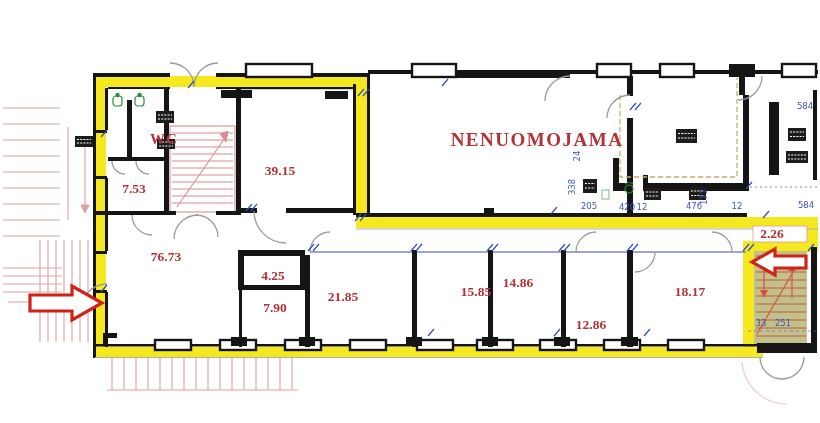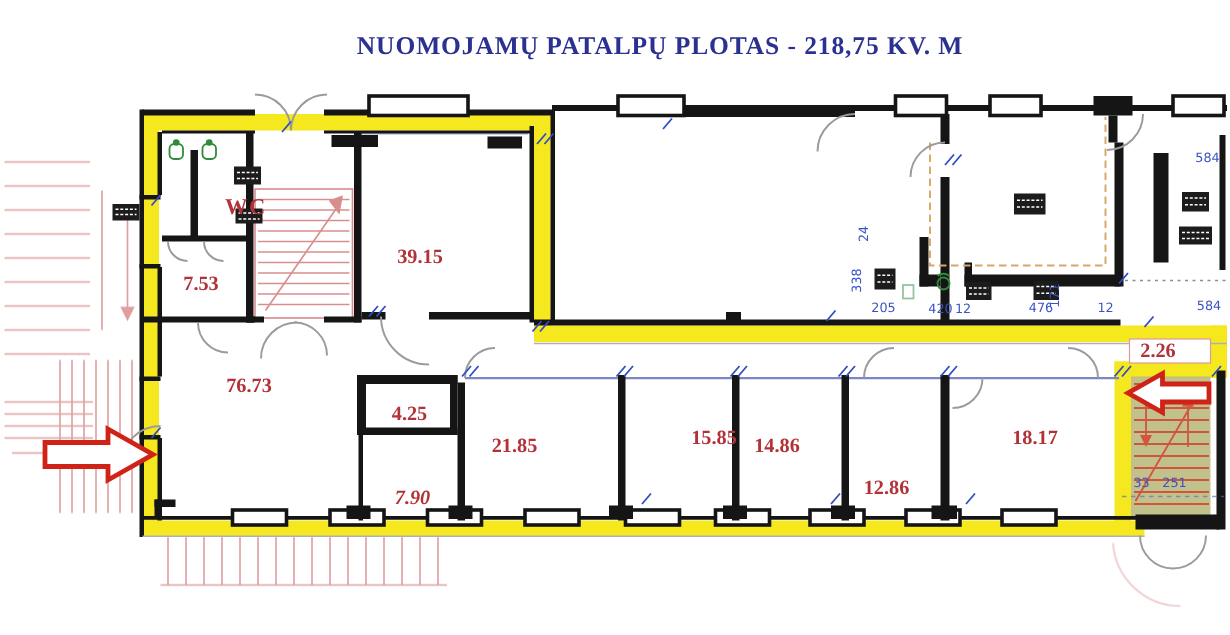--- a/index.html
+++ b/index.html
@@ -253,31 +253,31 @@
     </g>
 
     <rect class="box226" x="753" y="226" width="54" height="16"></rect>
 
     <g>
       <polygon class="arrow" points="30,295 72,295 72,286 102,303 72,320 72,311 30,311"></polygon>
       <polygon class="arrow" points="806,256 775,256 775,249 752,262 775,275 775,268 806,268"></polygon>
     </g>
   </svg>
 
-  <div class="title">NUOMOJAMŲ PATALPŲ PLOTAS - 218,75 KV. M</div>
   <div id="labels">
       <span class="lbl room wcbig" style="left: 124px; top: 139px; margin-left: 40px;">WC</span>
+      <span class="lbl nonrent" style="left: 537px; top: 139px;">NENUOMOJAMA</span>
       <span class="lbl room" style="left: 134px; top: 189px;">7.53</span>
       <span class="lbl room" style="left: 280px; top: 171px;">39.15</span>
       <span class="lbl room" style="left: 166px; top: 257px;">76.73</span>
       <span class="lbl room" style="left: 273px; top: 276px;">4.25</span>
-      <span class="lbl room" style="left: 275px; top: 332px; font-style: italic;">7.90</span>
+      <span class="lbl room" style="left: 275px; top: 308px;">7.90</span>
       <span class="lbl room" style="left: 343px; top: 297px;">21.85</span>
       <span class="lbl room" style="left: 444px; top: 292px; margin-left: 32px;">15.85</span>
-      <span class="lbl room" style="left: 518px; top: 297px;">14.86</span>
+      <span class="lbl room" style="left: 518px; top: 283px;">14.86</span>
       <span class="lbl room" style="left: 591px; top: 297px; margin-top: 28px;">12.86</span>
       <span class="lbl room" style="left: 690px; top: 292px;">18.17</span>
       <span class="lbl room" style="left: 772px; top: 234px; text-align: right;">2.26</span>
       <span class="lbl dim" style="left: 805px; top: 106px;">584</span>
       <span class="lbl dim" style="left: 806px; top: 205px;">584</span>
       <span class="lbl dim vert" style="left: 577px; top: 156px;">24</span>
       <span class="lbl dim vert" style="left: 572px; top: 187px;">338</span>
       <span class="lbl dim" style="left: 589px; top: 206px;">205</span>
       <span class="lbl dim" style="left: 627px; top: 207px;">420</span>
       <span class="lbl dim" style="left: 642px; top: 207px;">12</span>

